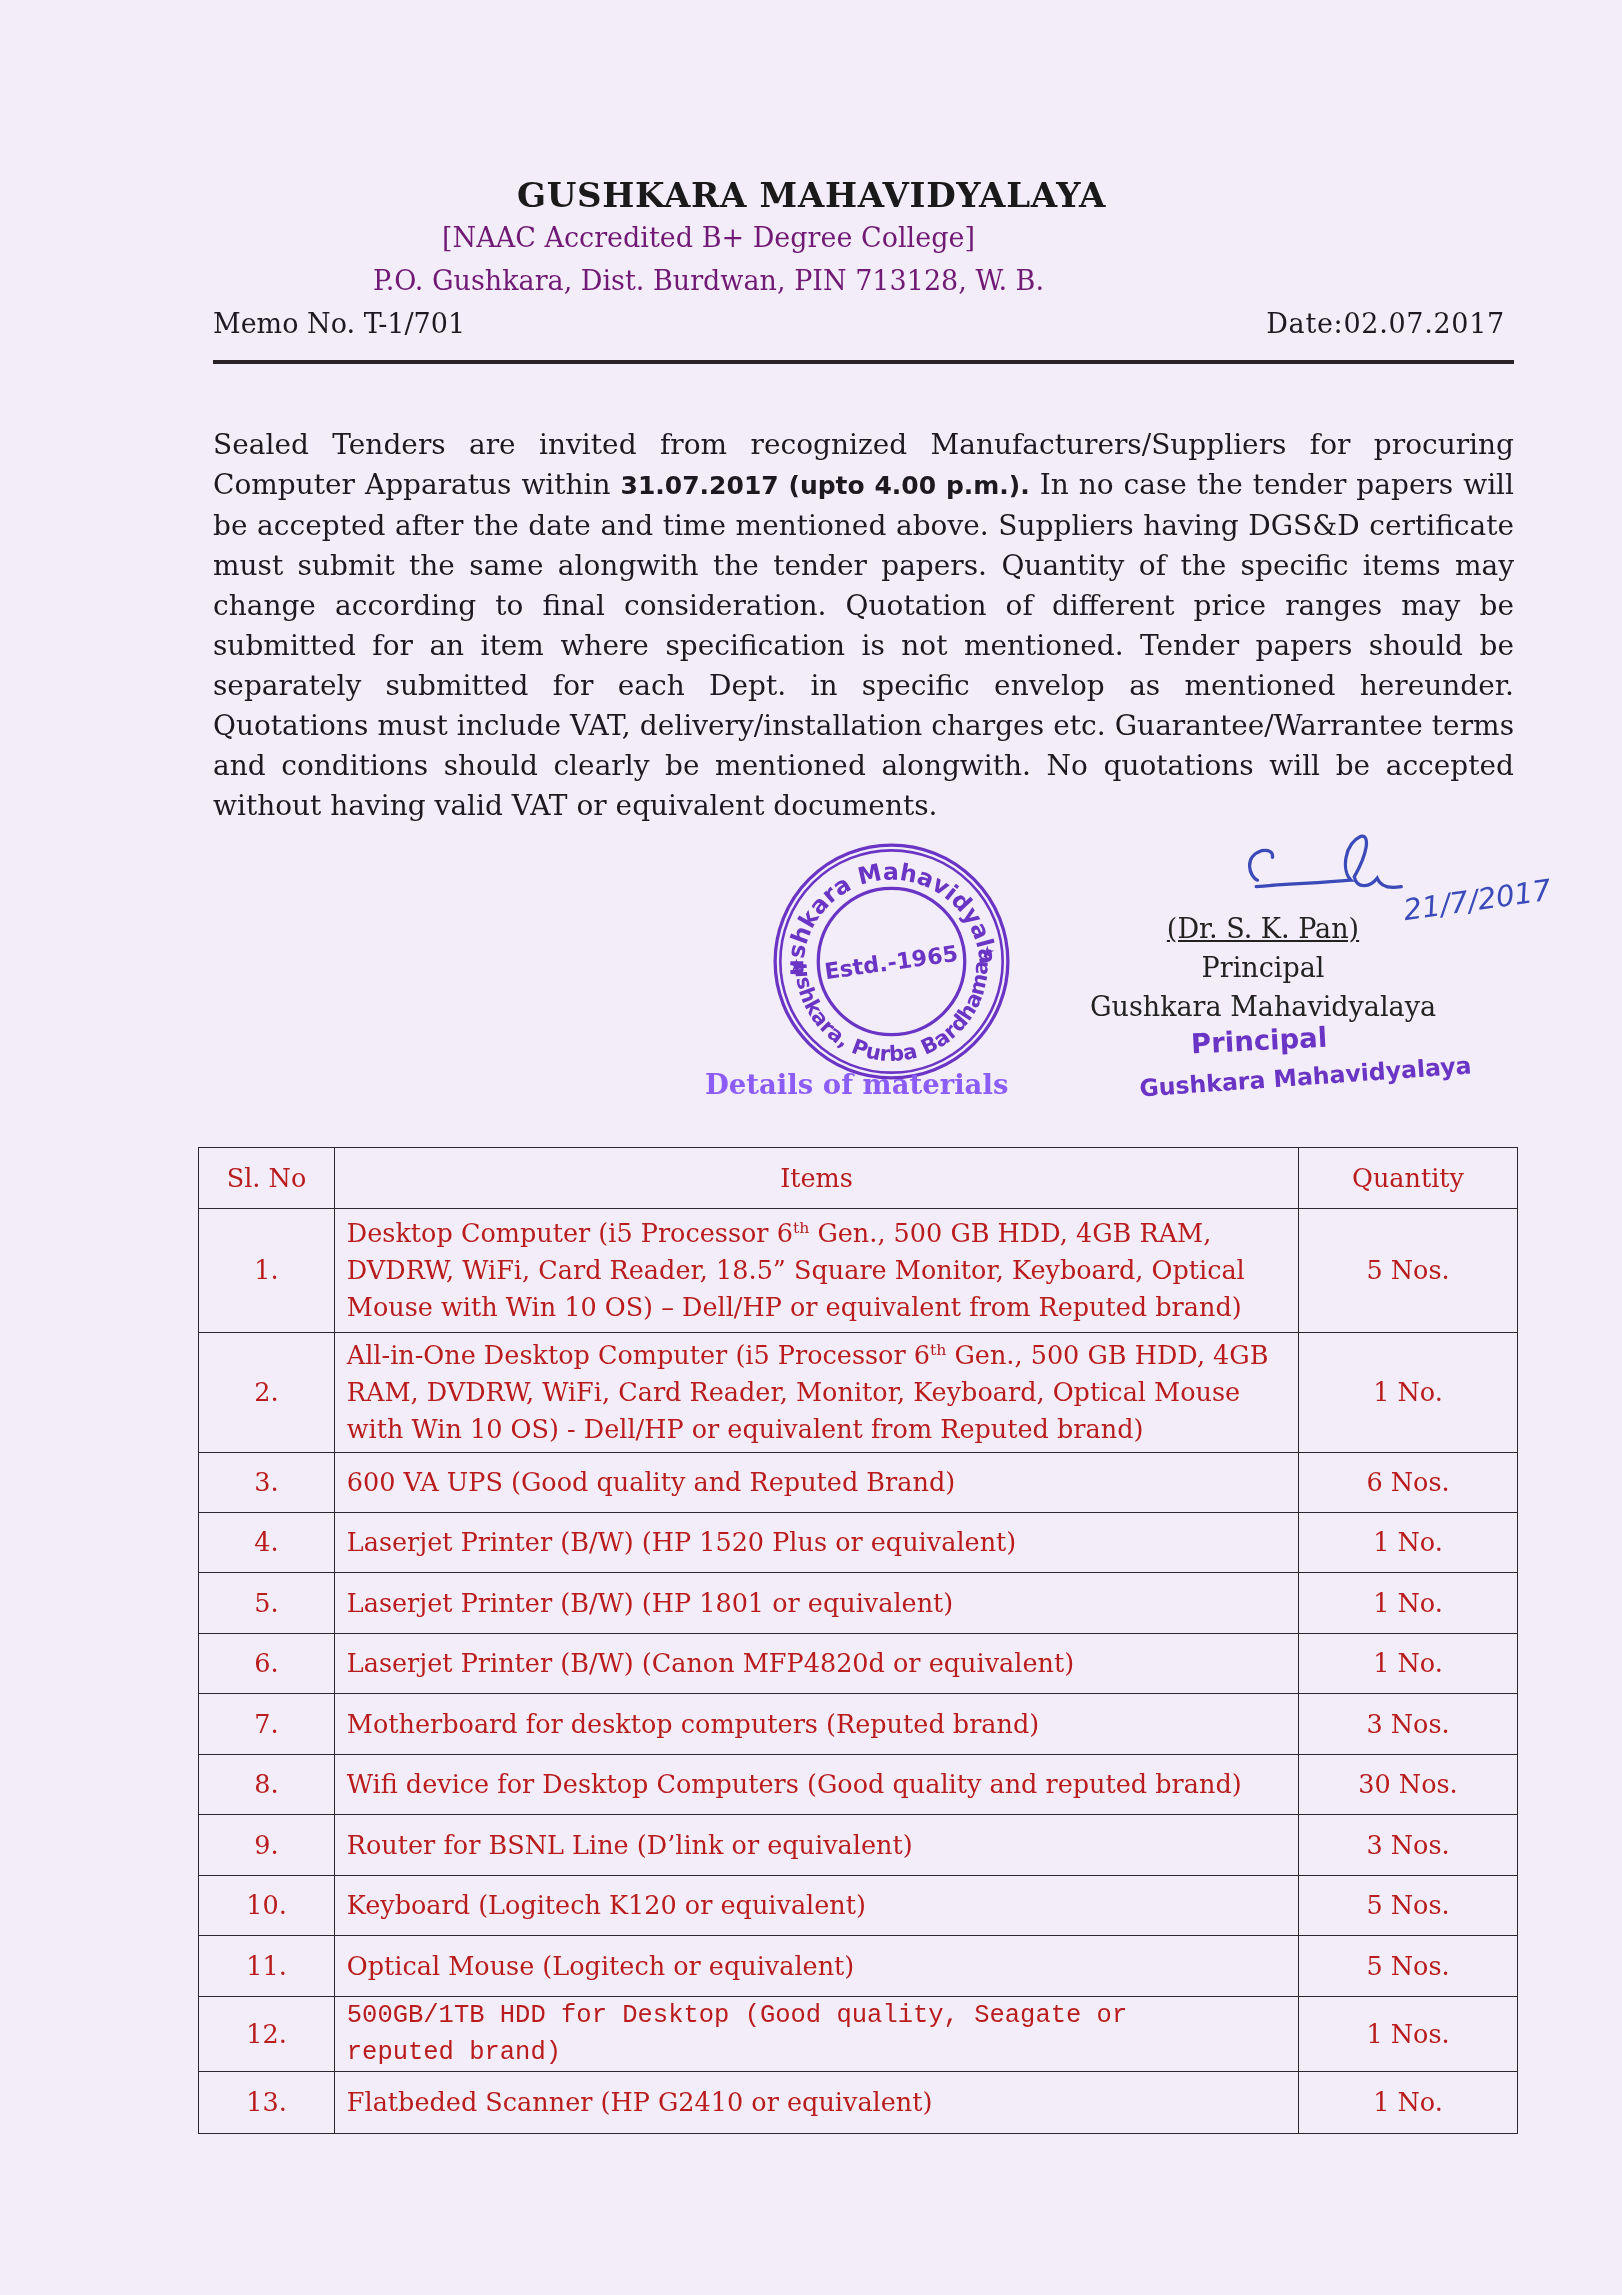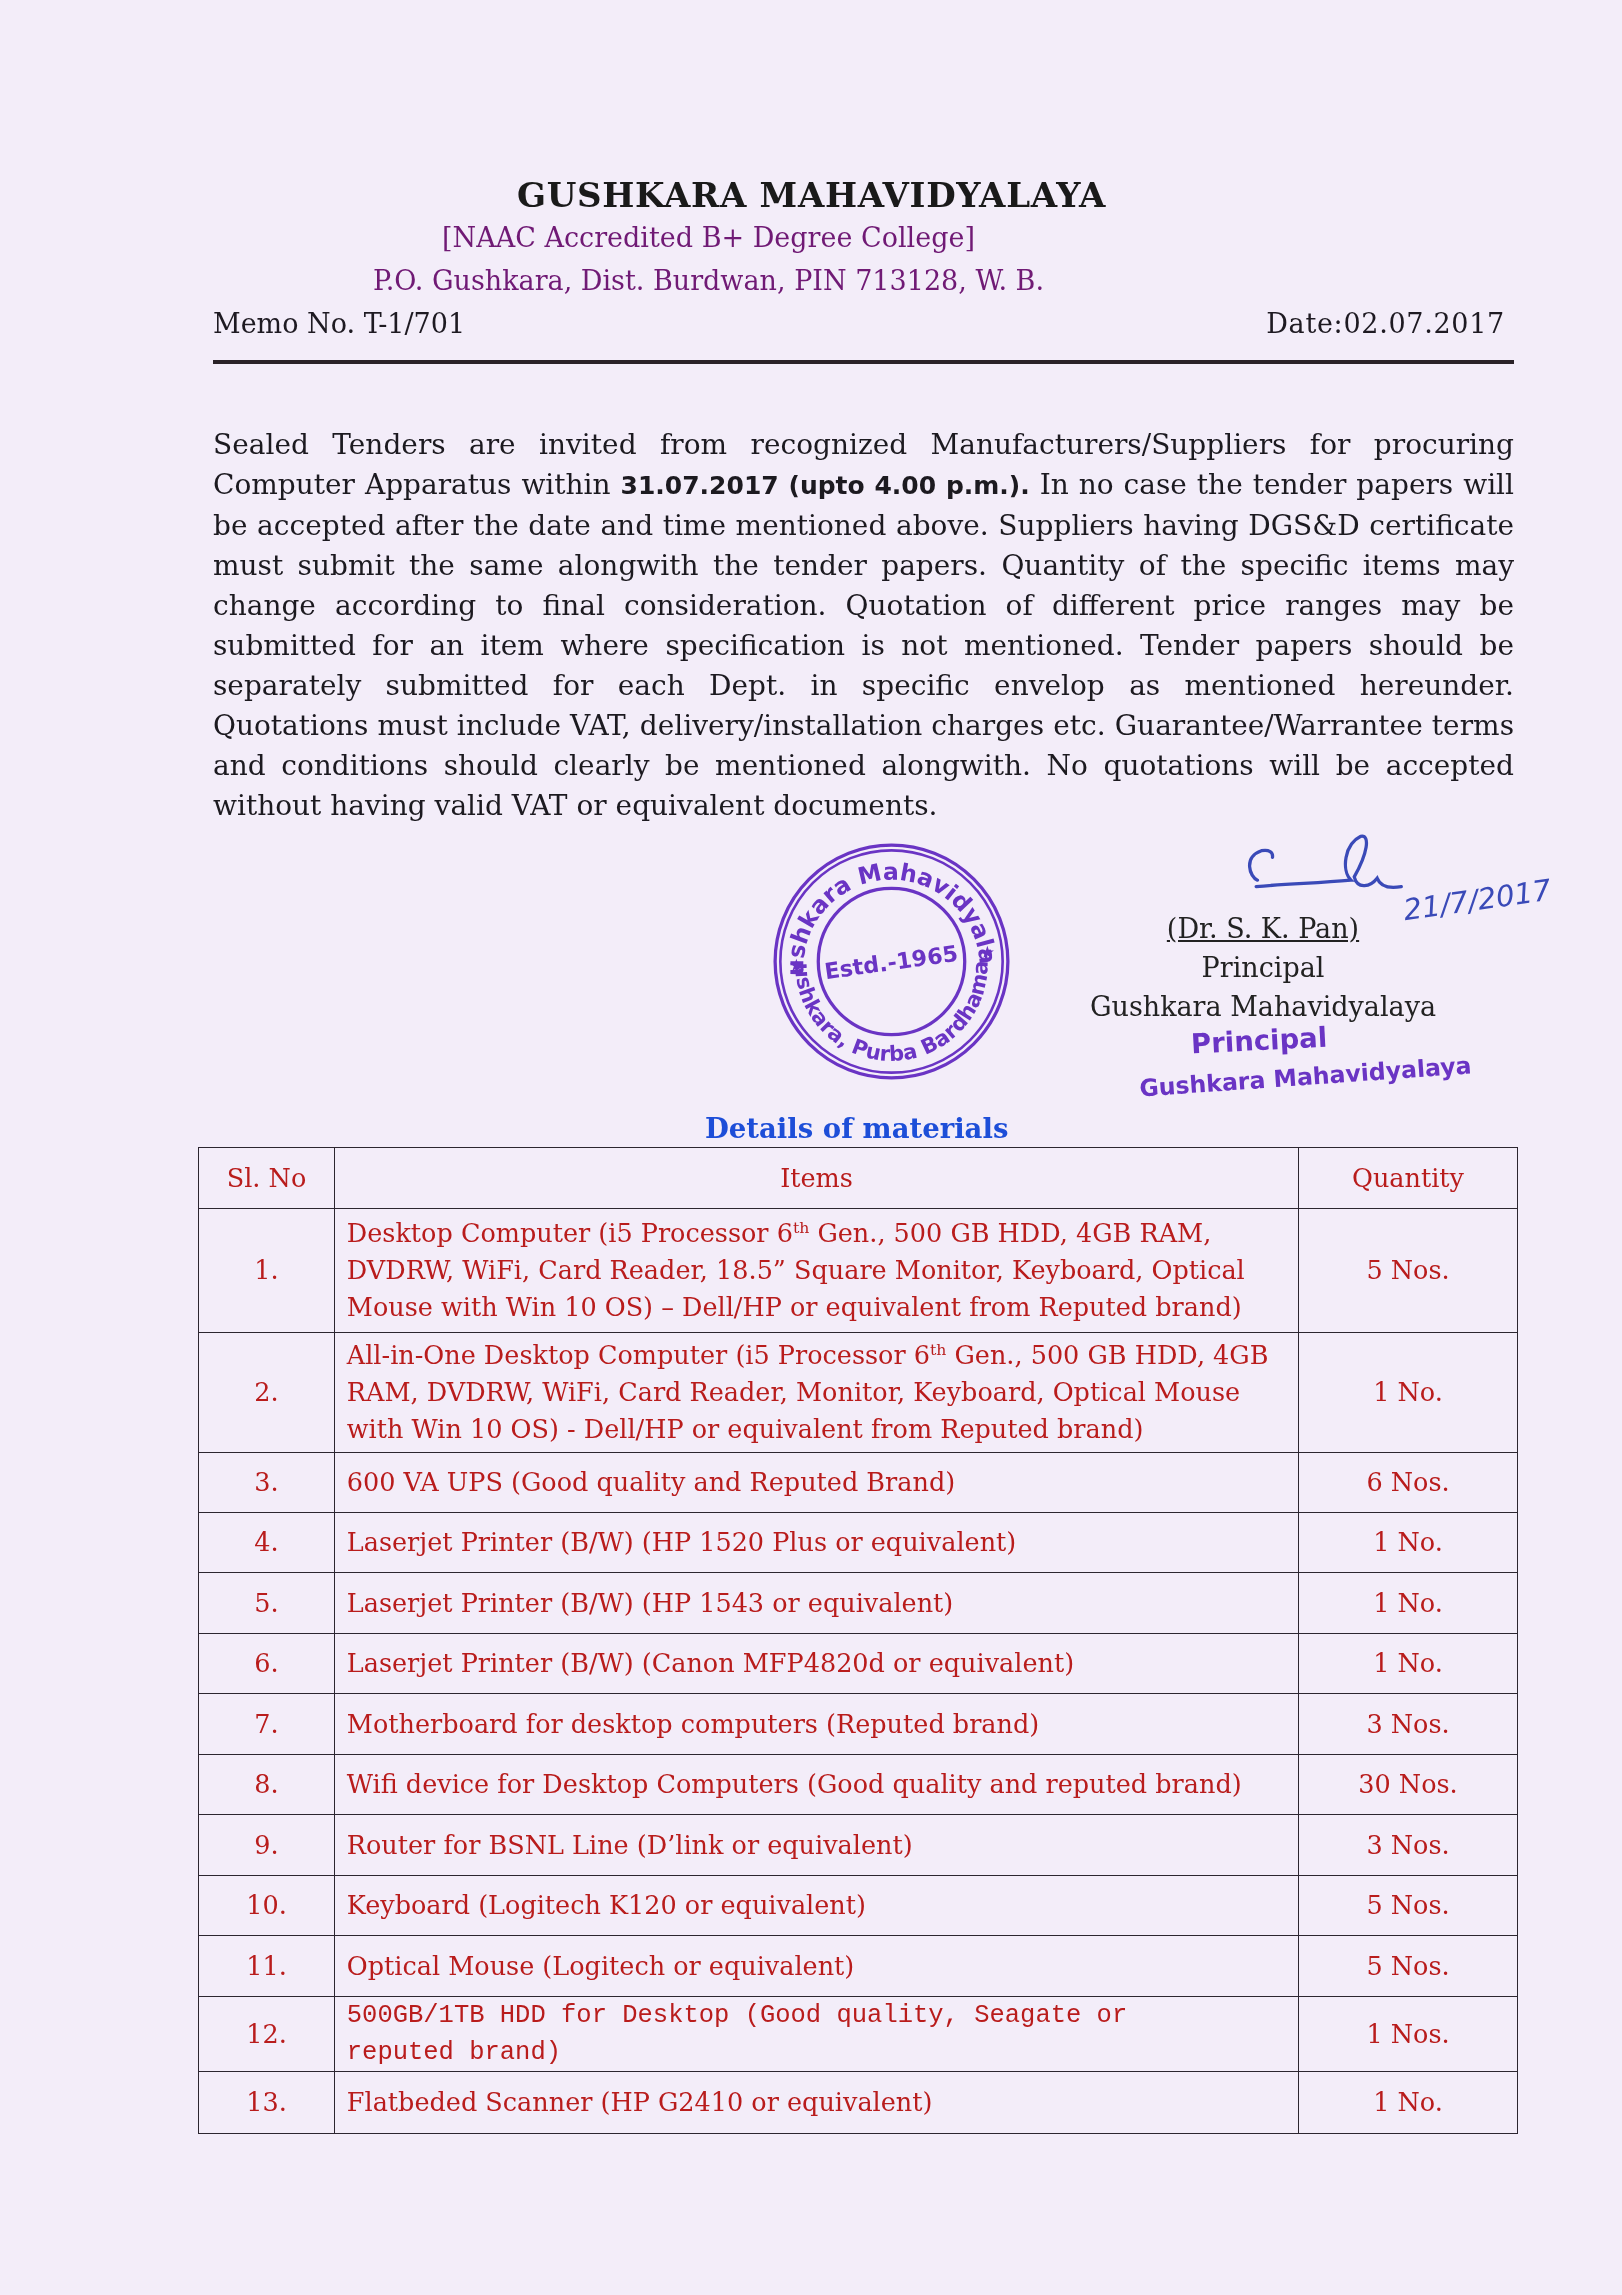--- a/index.html
+++ b/index.html
@@ -19,21 +19,21 @@
   .memo { left:213px; top:308px; font-size:27px; }
   .date { right:118px; top:308px; font-size:27px; letter-spacing:0.7px; }
   .rule { left:213px; top:360px; width:1301px; height:3.9px; background:#2a2228; }
   .para {
     left:213px; top:425px; width:1301px;
     font-size:28px; line-height:40px; text-align:justify; color:#1c1a20;
   }
   .para b { font-family:"DejaVu Sans", sans-serif; font-weight:bold; font-size:25px; }
   .sig-block { left:1060px; width:497px; text-align:center; font-size:27px; color:#222; }
   .stamp-text { color:#6a34c4; font-family:"DejaVu Sans", sans-serif; font-weight:bold; }
-  .details { left:705px; top:1068px; font-family:"DejaVu Serif", serif; font-weight:bold; font-size:27.5px; color:#1d4ed8;margin-top:44px; }
+  .details { left:705px; top:1068px; font-family:"DejaVu Serif", serif; font-weight:bold; font-size:27.5px; color:#8b5cf6; }
   table.mat {
     position:absolute; left:198px; top:1147px; width:1319px;
     border-collapse:collapse; table-layout:fixed;
     font-size:25.5px; color:#b91c1c;
   }
   table.mat td, table.mat th {
     border:1.3px solid #2c2630; padding:0 9.2px; vertical-align:middle;
     font-weight:normal; line-height:37px;
   }
   table.mat th { height:60px; text-align:center; }
@@ -120,21 +120,21 @@
       <td class="c-item">600 VA UPS (Good quality and Reputed Brand)</td>
       <td class="c-qty">6 Nos.</td>
     </tr>
     <tr style="height:60px;">
       <td class="c-sl">4.</td>
       <td class="c-item">Laserjet Printer (B/W) (HP 1520 Plus or equivalent)</td>
       <td class="c-qty">1 No.</td>
     </tr>
     <tr style="height:61px;">
       <td class="c-sl">5.</td>
-      <td class="c-item">Laserjet Printer (B/W) (HP 1543 or equivalent)</td>
+      <td class="c-item">Laserjet Printer (B/W) (HP 1801 or equivalent)</td>
       <td class="c-qty">1 No.</td>
     </tr>
     <tr style="height:60px;">
       <td class="c-sl">6.</td>
       <td class="c-item">Laserjet Printer (B/W) (Canon MFP4820d or equivalent)</td>
       <td class="c-qty">1 No.</td>
     </tr>
     <tr style="height:61px;">
       <td class="c-sl">7.</td>
       <td class="c-item">Motherboard for desktop computers (Reputed brand)</td>

